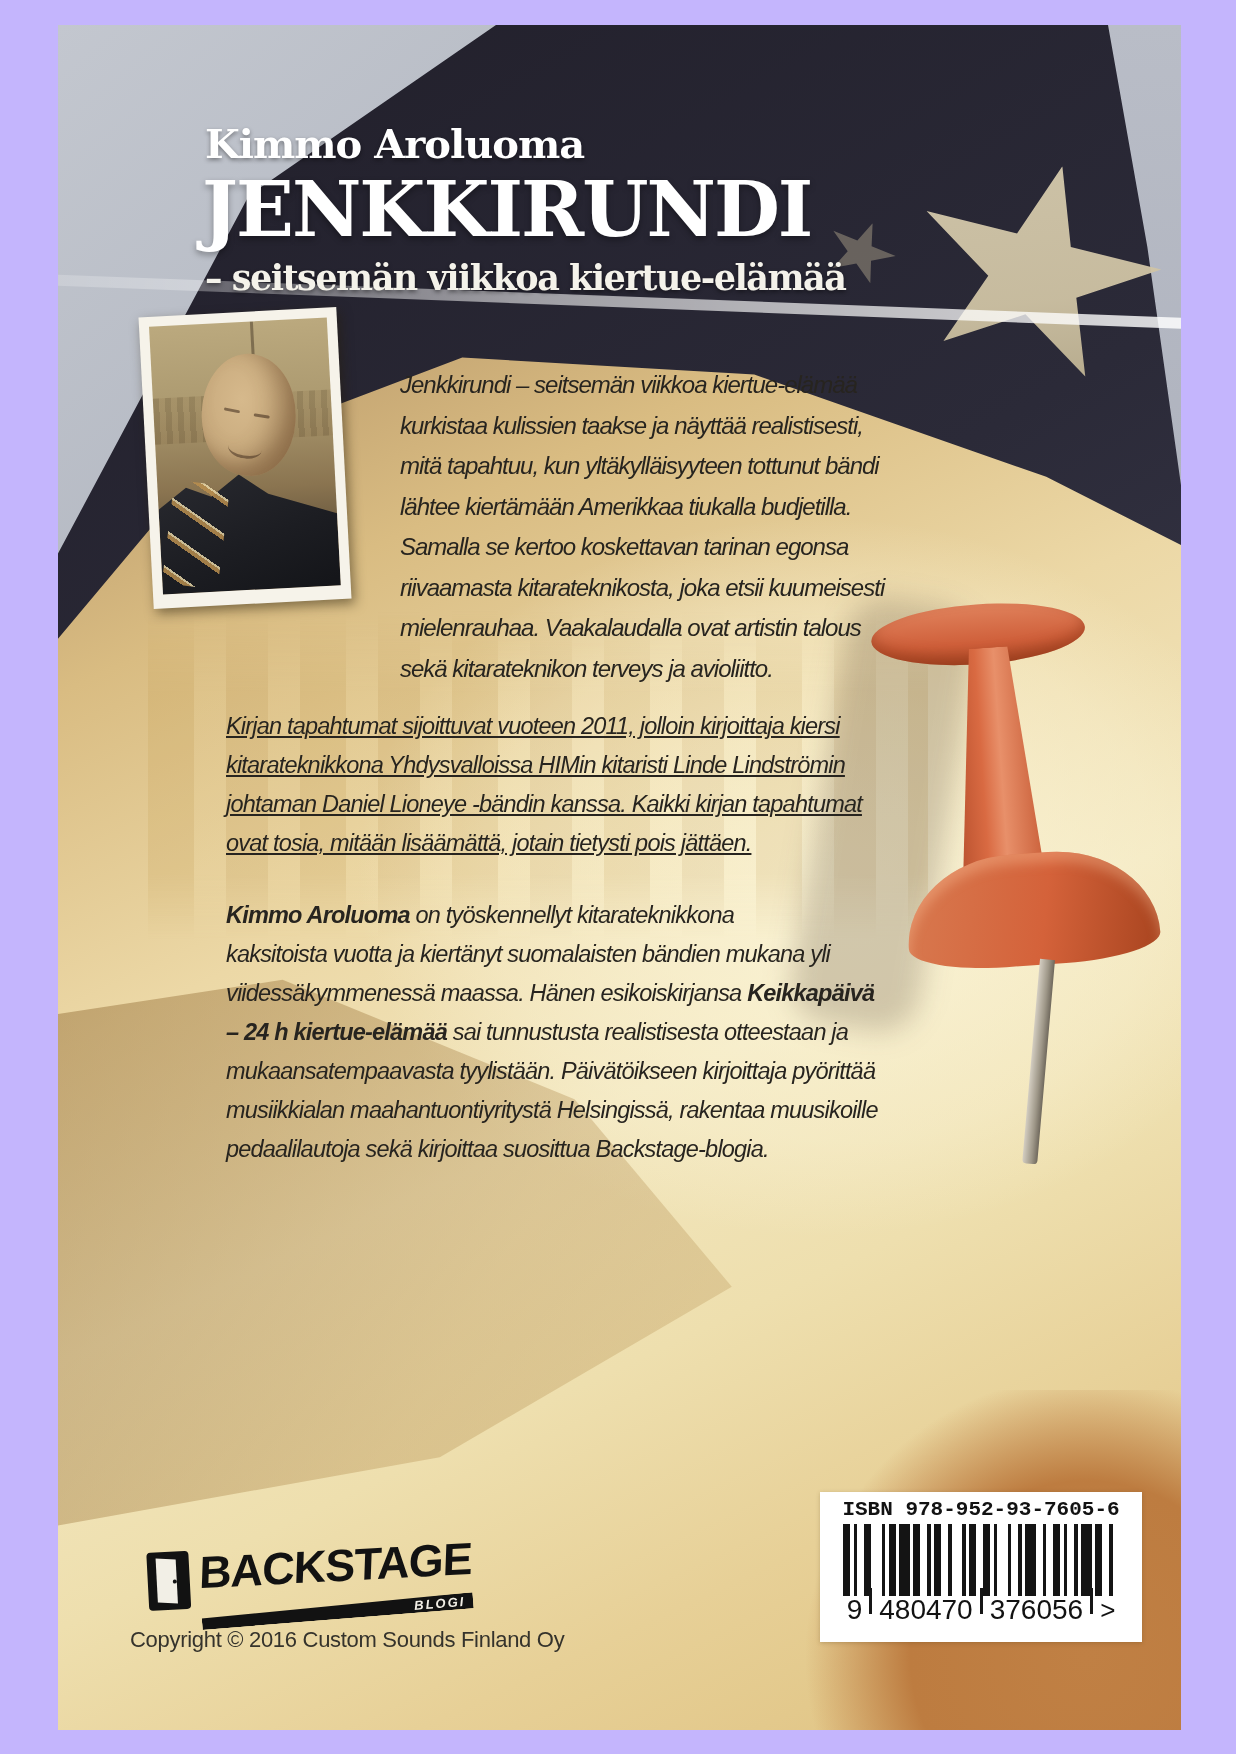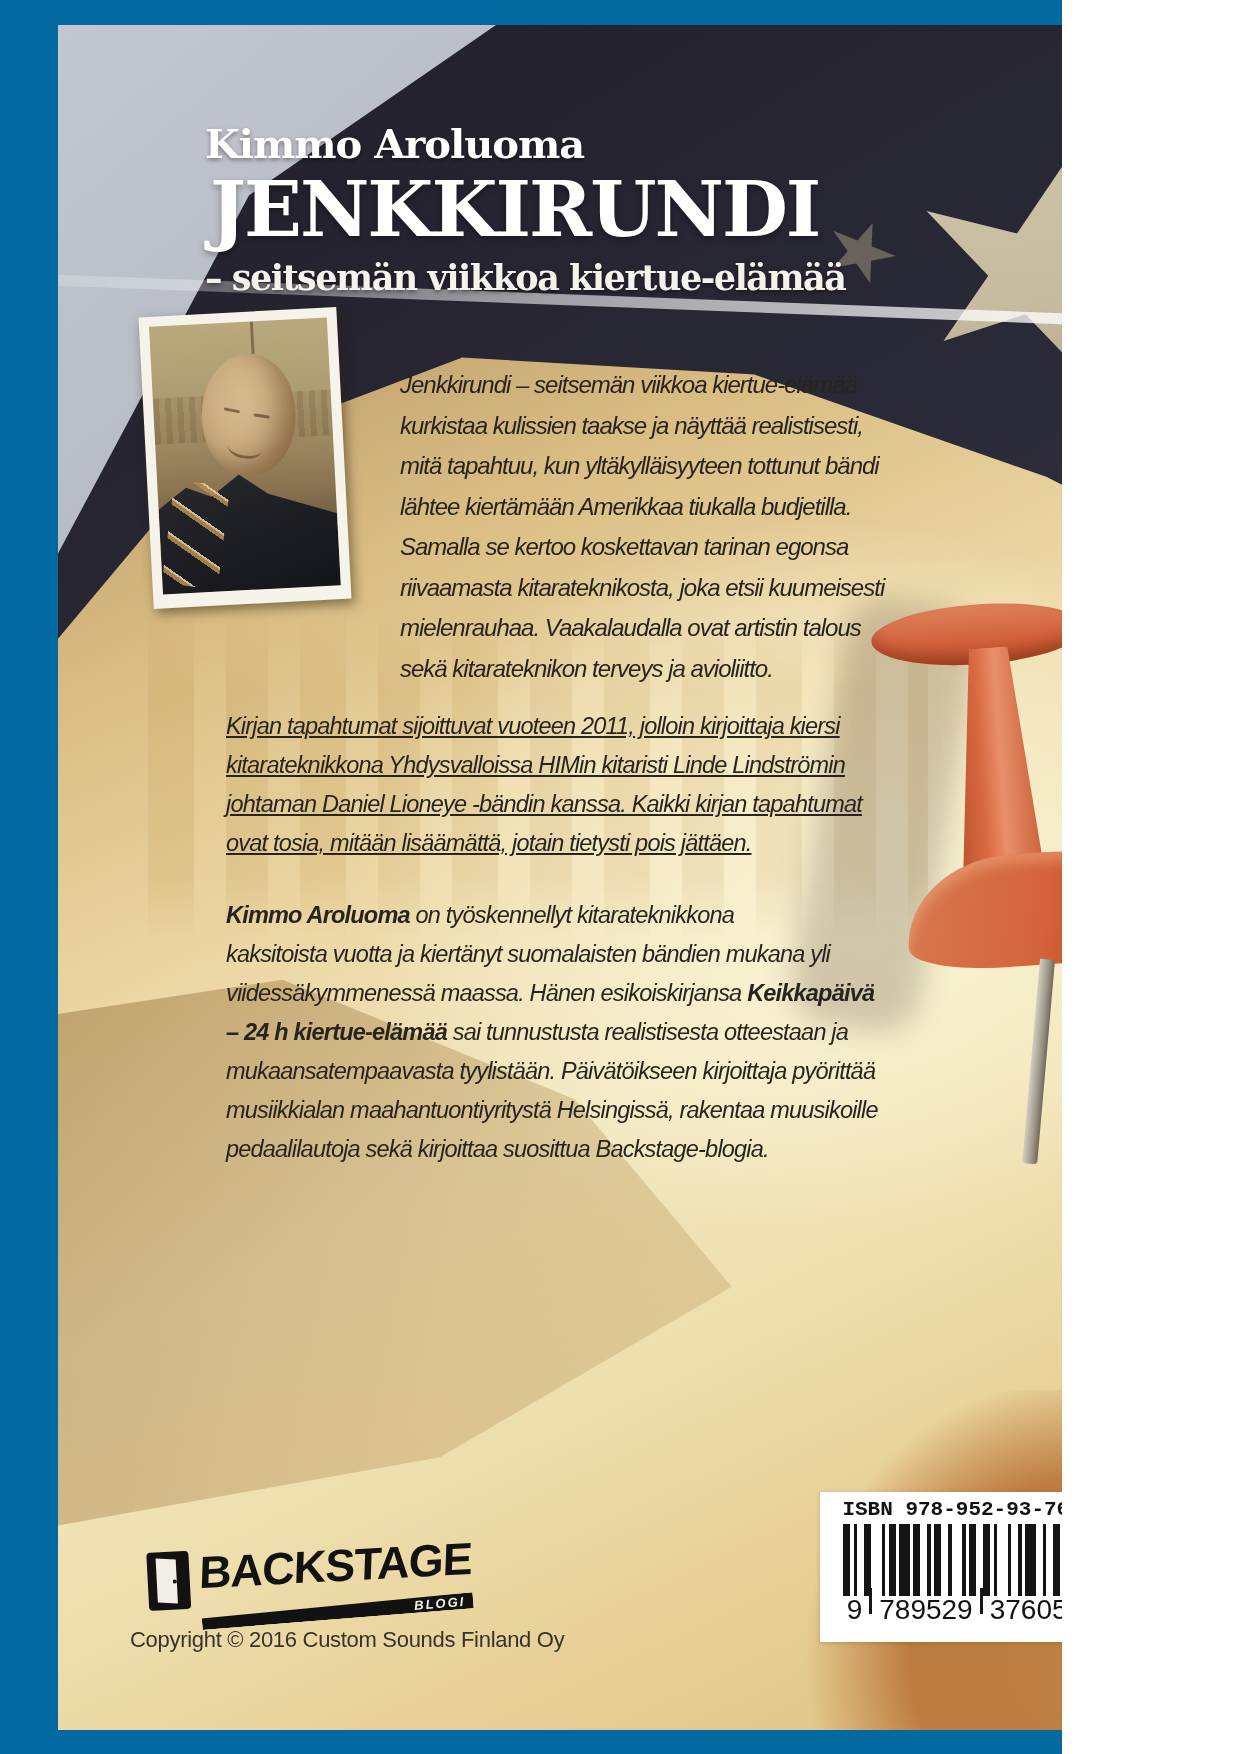--- a/index.html
+++ b/index.html
@@ -1,16 +1,16 @@
 <!DOCTYPE html>
 <html style="--navy: #2b2a38; --navy-dark: #211f2a; --gray: #a9aeb9; --gold: #e3c98f; --cream: #f2e6bd; --star: #cfc3a4; --pin: #d4623a; --orange: #c08044; --ink: #27241f; --white: #ffffff;"><head>
 <meta charset="utf-8">
 <style>
   html,body{margin:0;padding:0;background:#fff;}
-  .page{position:relative;width:1062px;height:1754px;background:#0369a1;overflow:hidden;
+  .page{position:relative;width:1236px;height:1754px;background:#c4b5fd;overflow:hidden;
         font-family:"Liberation Sans",sans-serif;}
   .cover{position:absolute;left:58px;top:25px;width:1123px;height:1705px;overflow:hidden;
          background:linear-gradient(155deg,#8a7354 0%,#b59467 14%,#d9bc82 30%,#ecd8a6 46%,#f2e6bd 60%,#eedfae 72%,#e7d097 84%,#dec07e 100%);}
   .abs{position:absolute;}
 
   
   .bg-paperlight{left:0;top:0;right:0;bottom:0;
     background:radial-gradient(ellipse 620px 480px at 68% 50%,rgba(252,246,218,.85) 0%,rgba(252,246,218,.35) 55%,rgba(252,246,218,0) 75%);z-index:0;}
   .bg-navy{left:0;top:0;width:100%;height:100%;z-index:1;
     clip-path:polygon(0 0,100% 0,100% 30.5%,88% 26.5%,62% 20.5%,36% 19.5%,14% 25%,0 36%);
@@ -53,21 +53,21 @@
     border-radius:50% 50% 45% 45% / 92% 92% 26% 26%;
     background:linear-gradient(100deg,#d87a50,var(--pin,#d4623a) 55%,#a8441f);
     box-shadow:inset 0 10px 12px rgba(255,200,160,.35);}
   .pin-needle{left:150px;top:376px;width:15px;height:205px;transform:rotate(9deg);border-radius:0 0 4px 4px;
     background:linear-gradient(90deg,#d4cec2,#9e9788 60%,#6f685c);}
 
   
   .author{left:147px;top:95px;z-index:5;color:#fff;
     font-family:"DejaVu Serif",serif;font-weight:700;font-size:40px;letter-spacing:-1px;
     text-shadow:0 2px 4px rgba(0,0,0,.4);}
-  .title{left:152px;top:147px;z-index:5;color:#fff;
+  .title{left:144px;top:147px;z-index:5;color:#fff;
     font-family:"DejaVu Serif",serif;font-weight:700;font-size:76px;line-height:1;letter-spacing:-2px;
     text-shadow:0 3px 6px rgba(0,0,0,.35);}
   .subtitle{left:147px;top:232px;z-index:5;color:#f4f2ea;
     font-family:"DejaVu Serif",serif;font-weight:700;font-size:35px;letter-spacing:-1.5px;
     text-shadow:0 2px 4px rgba(0,0,0,.45);}
   .para{z-index:5;color:var(--ink,#27241f);font-style:italic;}
   .synopsis{left:342px;top:340px;font-size:24px;line-height:40.5px;letter-spacing:-1px;width:520px;}
   .context{left:168px;top:682px;font-size:23.5px;line-height:39px;letter-spacing:-.8px;width:740px;text-decoration:underline;}
   .bio{left:168px;top:871px;font-size:23.5px;line-height:39px;letter-spacing:-.8px;width:740px;}
   .para .b{font-weight:700;}
@@ -254,21 +254,21 @@
           <span style="width: 10.5px; background: rgb(20, 20, 20);"></span>
           <span style="width: 3.5px; background: transparent;"></span>
           <span style="width: 7px; background: rgb(20, 20, 20);"></span>
           <span style="width: 7px; background: transparent;"></span>
           <span style="width: 3.5px; background: rgb(20, 20, 20);"></span>
           <span style="width: 3.5px; background: transparent;"></span>
         </div>
       <div class="isbn-digits">
         <span>9</span>
         <span class="guard"></span>
-        <span>789529</span>
+        <span>480470</span>
         <span class="guard"></span>
         <span>376056</span>
         <span class="guard"></span>
         <span class="isbn-arrow">&gt;</span>
       </div>
     </div>
 
   </div>
 </div>
 

